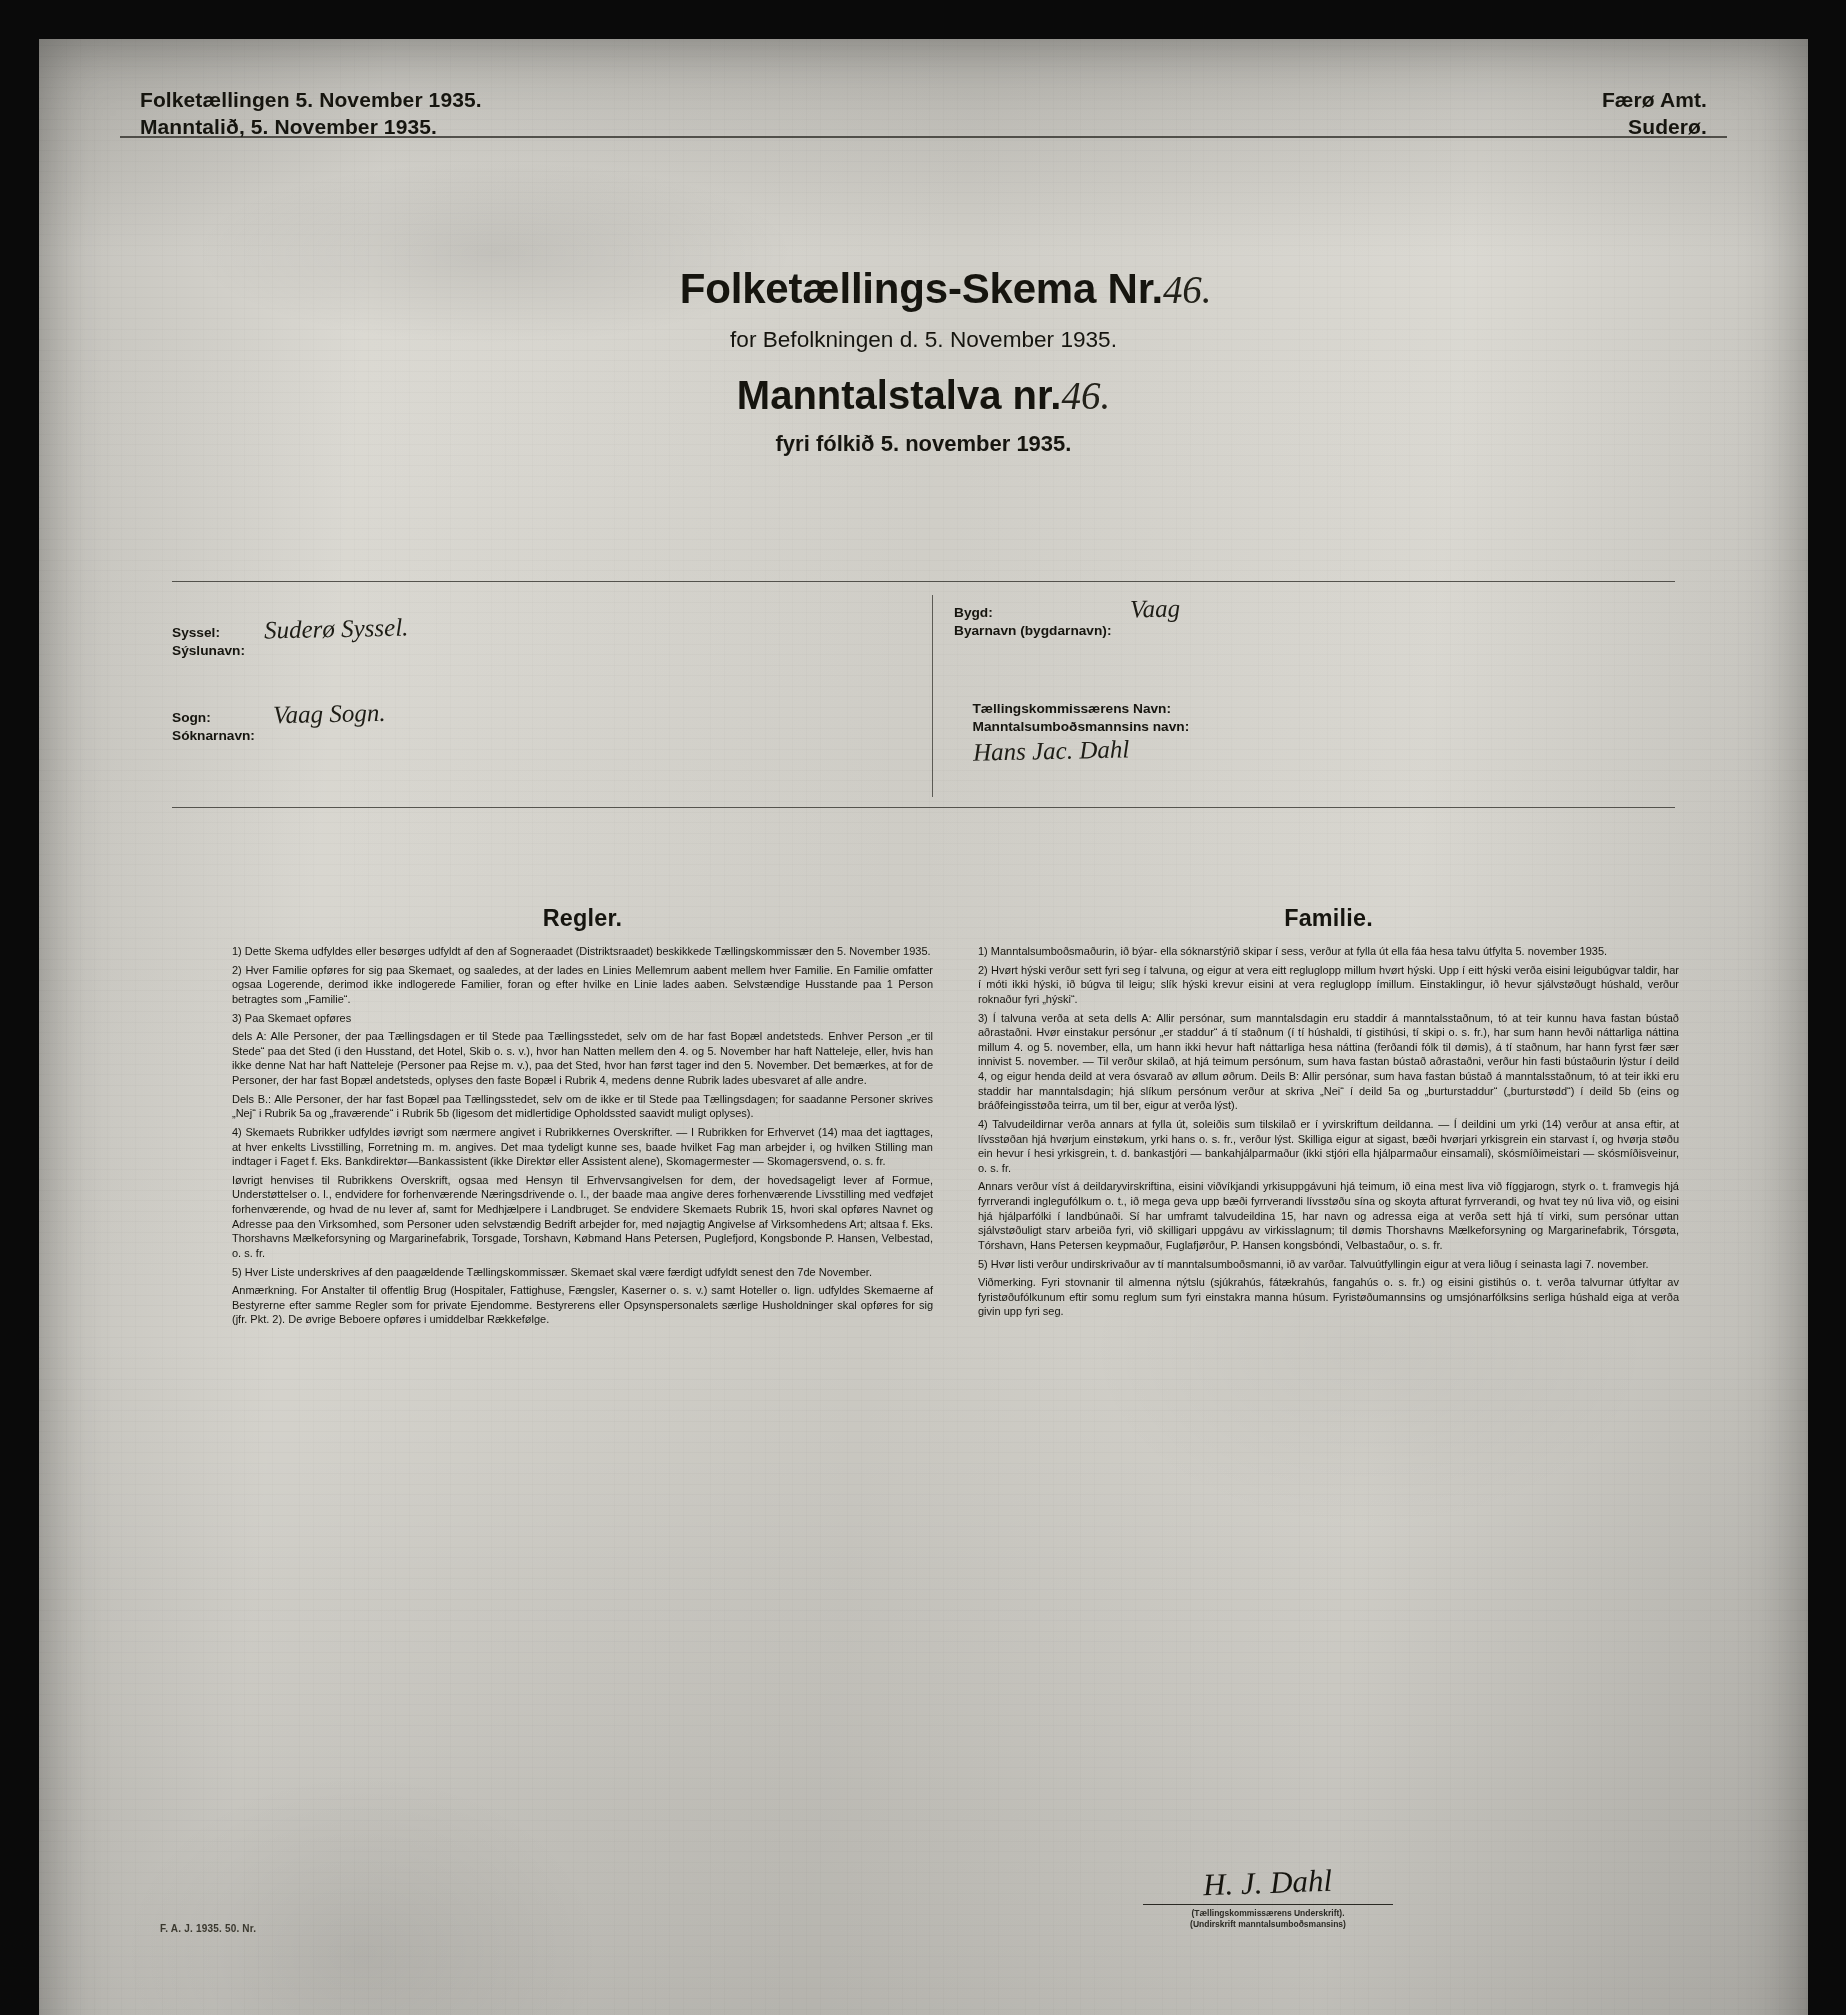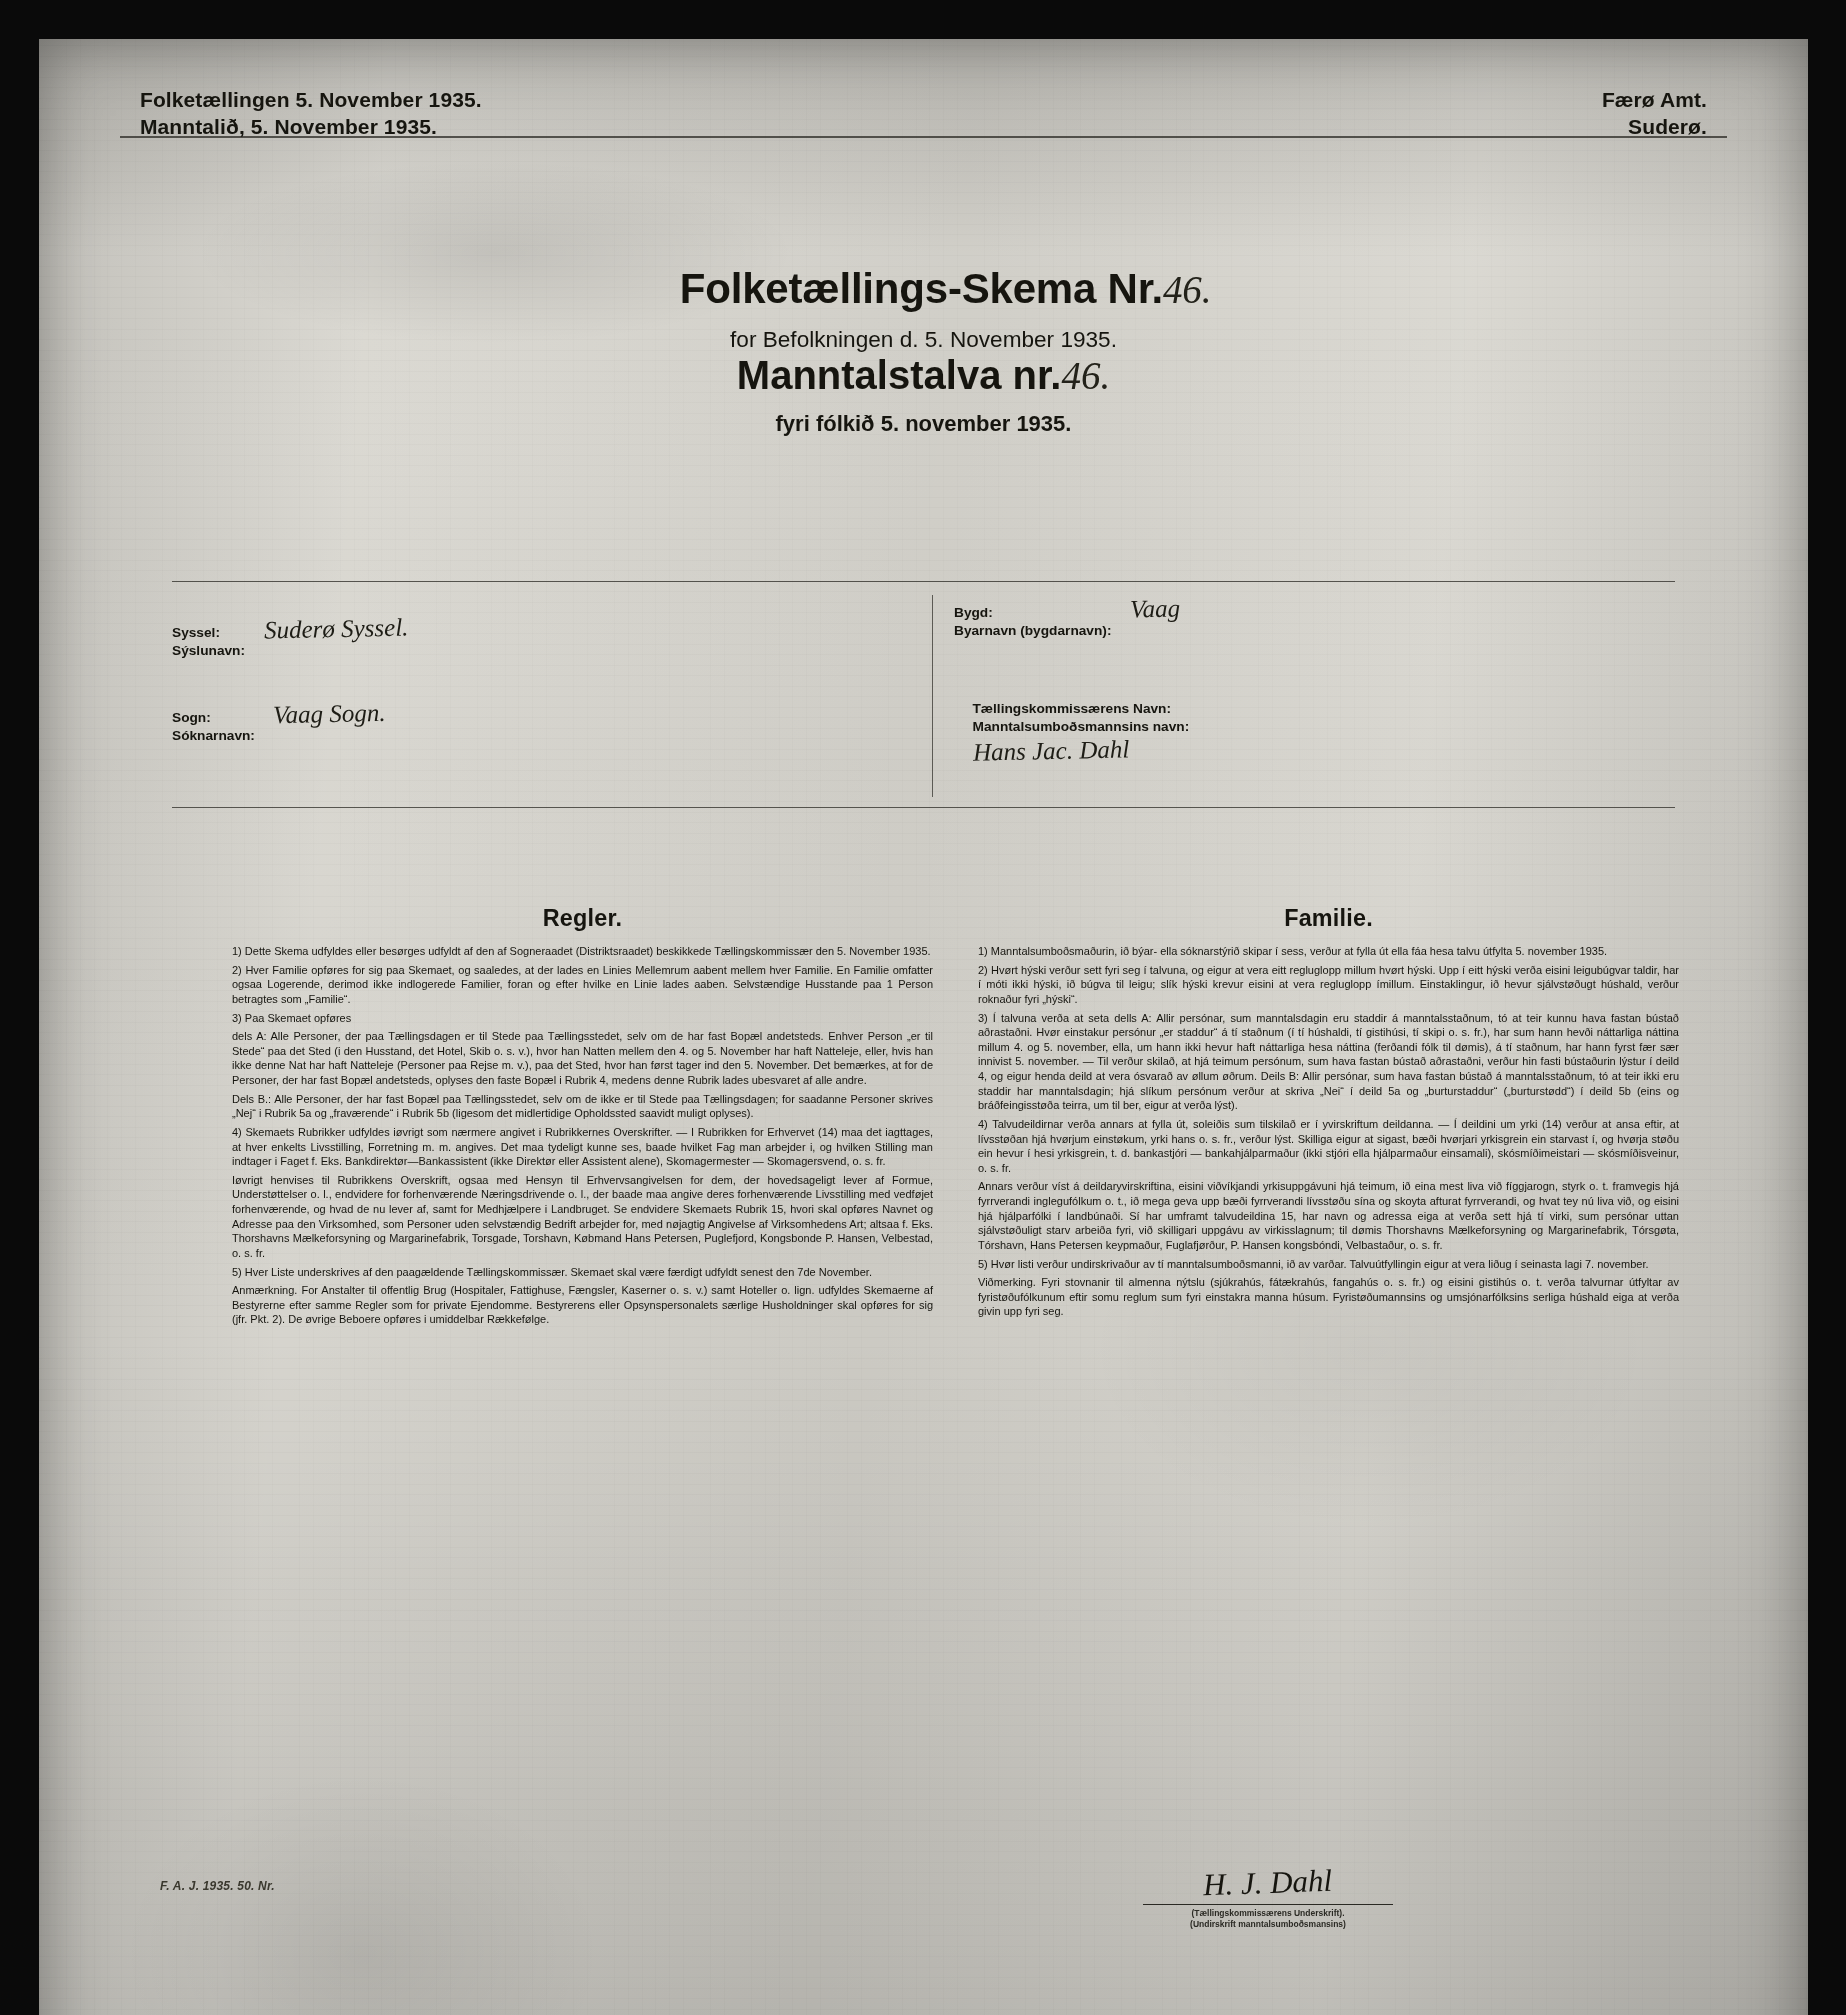--- a/index.html
+++ b/index.html
@@ -99,20 +99,21 @@
     color: #23221a;
   }
   .subtitle-1 {
     font-size: 22.6px;
     font-weight: normal;
     margin-top: 13.7px;
   }
   .title-2 {
     font-size: 40px;
     font-weight: bold;
+    margin-top: 20px;
   }
   .subtitle-2 {
     font-size: 22px;
     font-weight: bold;
     margin-top: 13.7px;
   }
 
   .rule-a { left: 133px; right: 133px; top: 542px; }
   .rule-b { left: 133px; right: 133px; top: 768px; }
   .vdiv {
@@ -207,26 +208,25 @@
     font-size: 8.5px;
     font-weight: bold;
     line-height: 1.3;
     margin-top: 2.4px;
     color: #2b2a24;
   }
 
   .printer-mark {
     position: absolute;
     left: 121px;
-    top: 1840px;
-    font-size: 12px;
+    top: 1884px;
+    font-size: 10px;
     font-weight: bold;
     color: #3a382e;
     letter-spacing: 0.2px;
-    font-style: italic;
   }
 
   
   .smudge {
     position: absolute;
     border-radius: 50%;
     pointer-events: none;
   }
   .s1 { left: 153px; top: 121px; width: 605px; height: 185px; background: radial-gradient(ellipse at center, rgba(0,0,0,0.10), rgba(0,0,0,0) 70%); }
   .s2 { left: 1048px; top: 1128px; width: 564px; height: 363px; background: radial-gradient(ellipse at center, rgba(0,0,0,0.06), rgba(0,0,0,0) 70%); }

